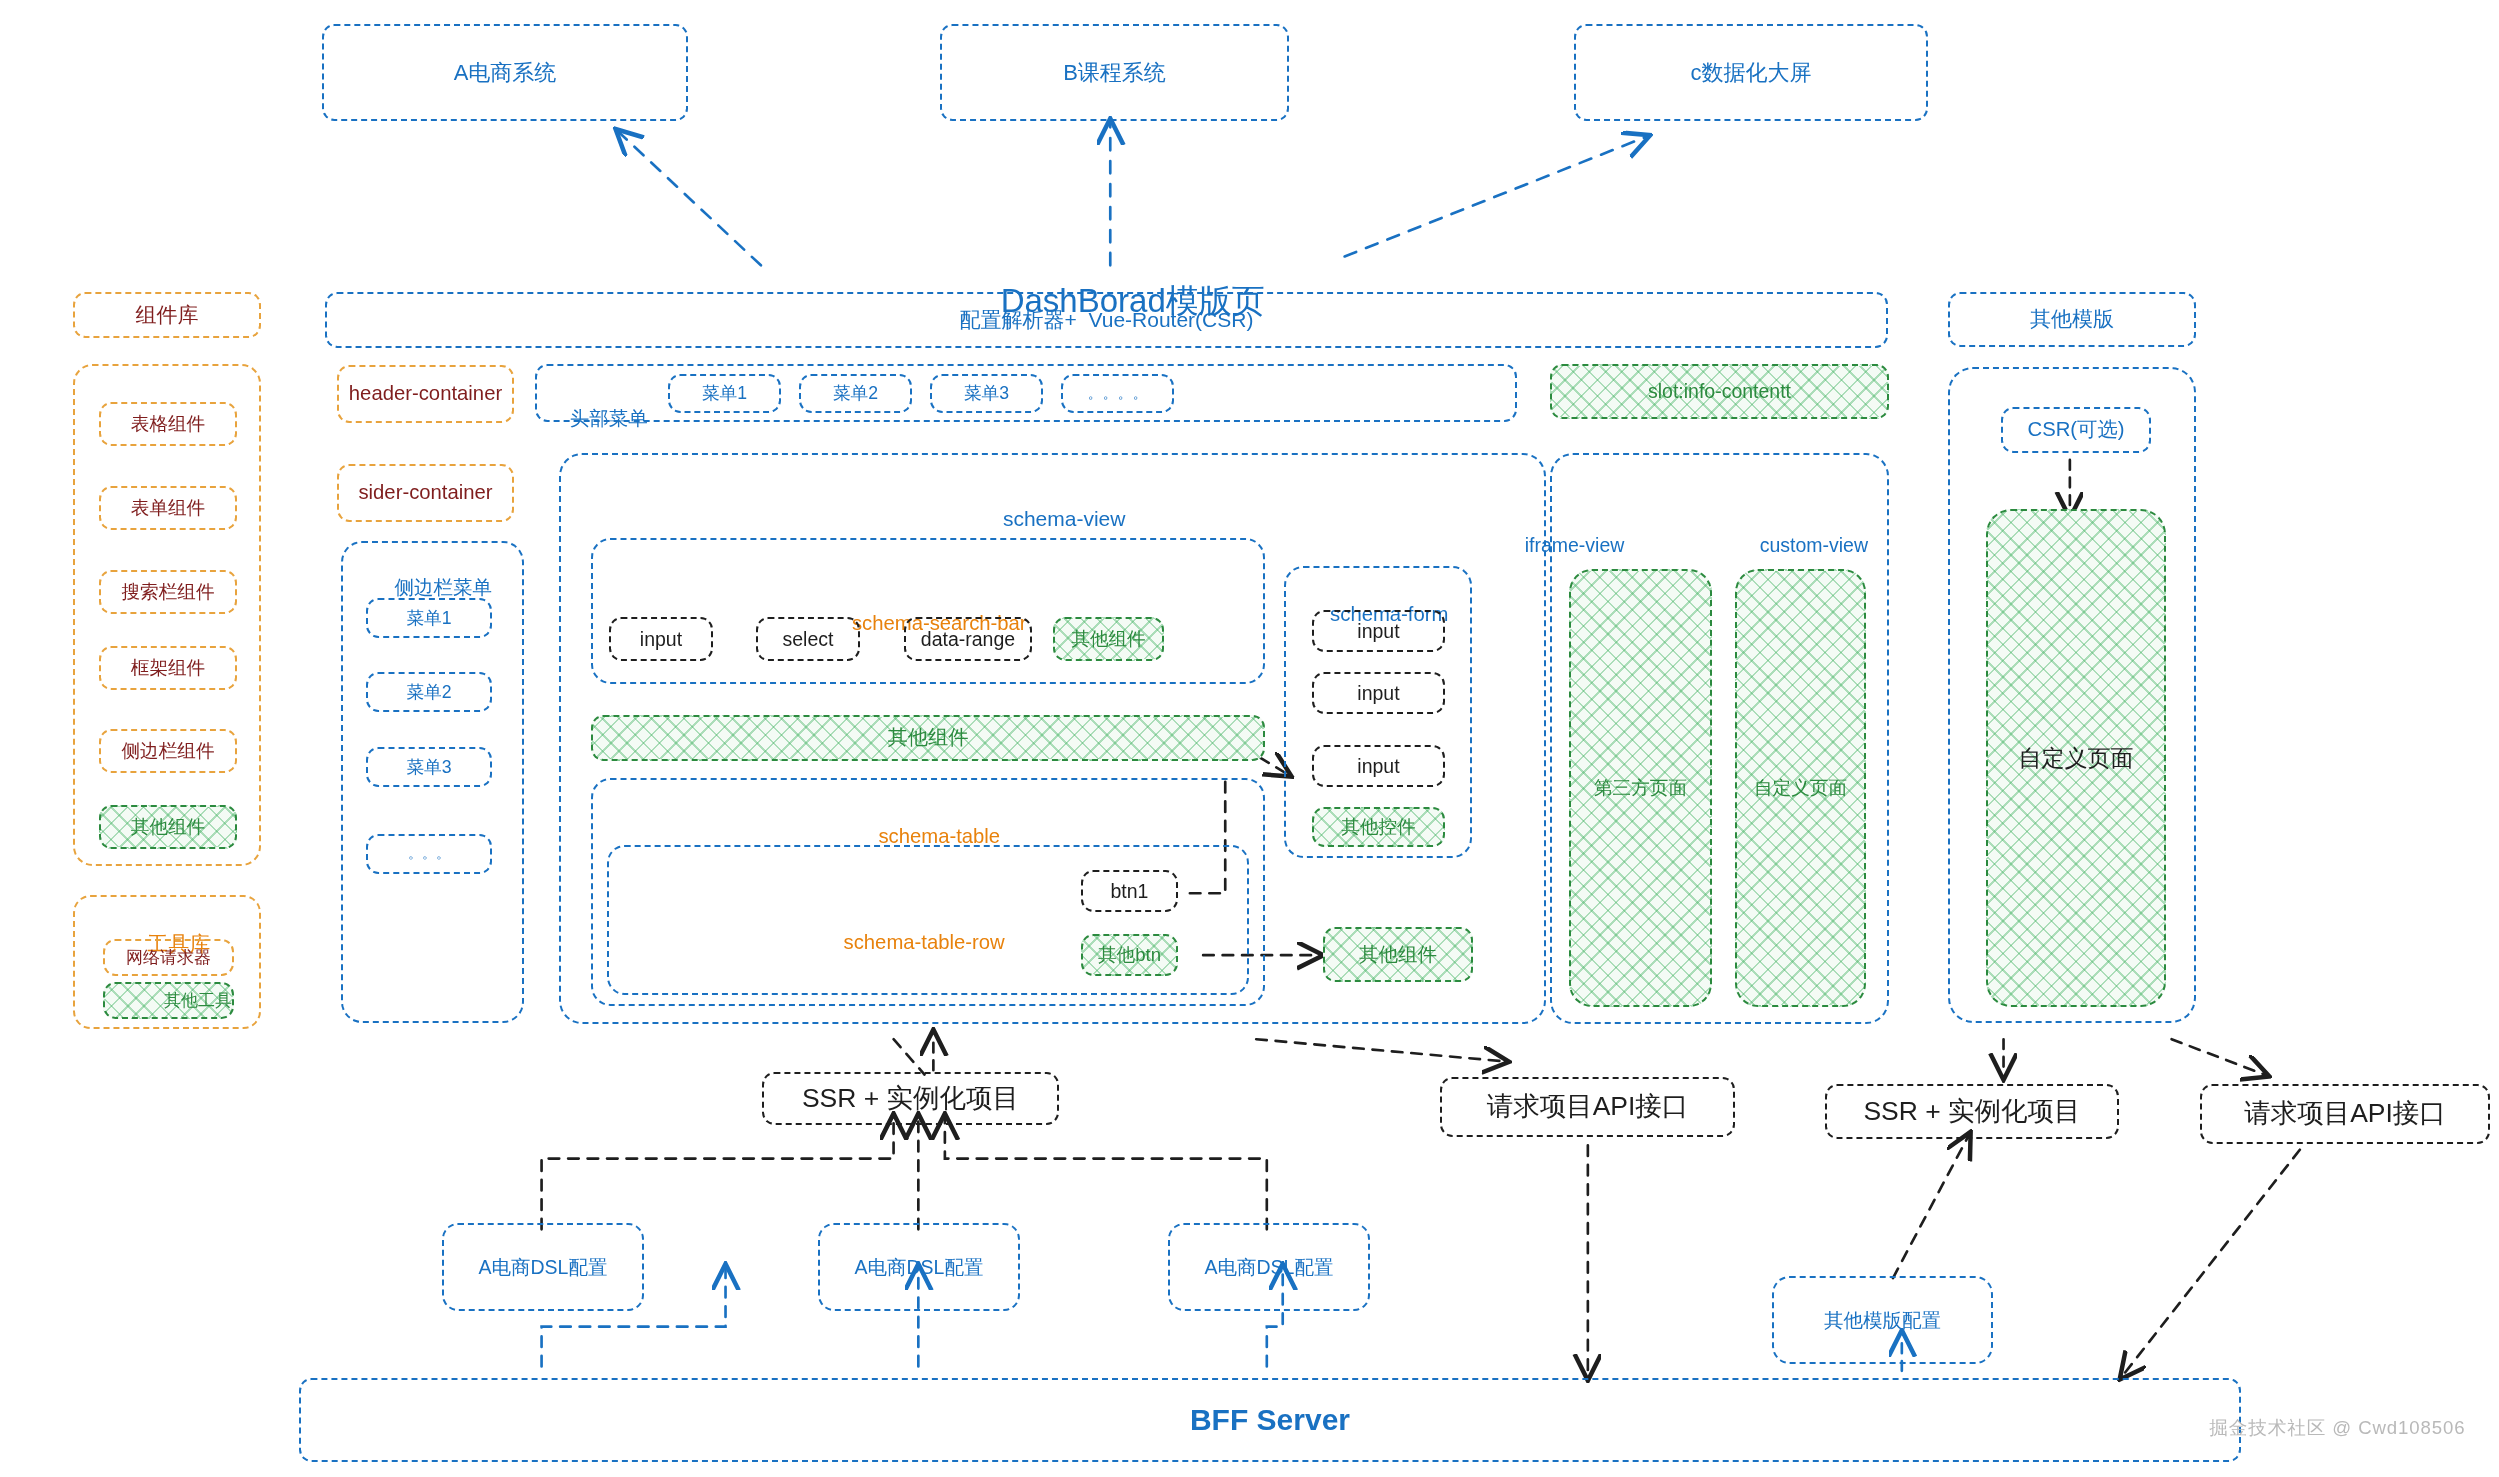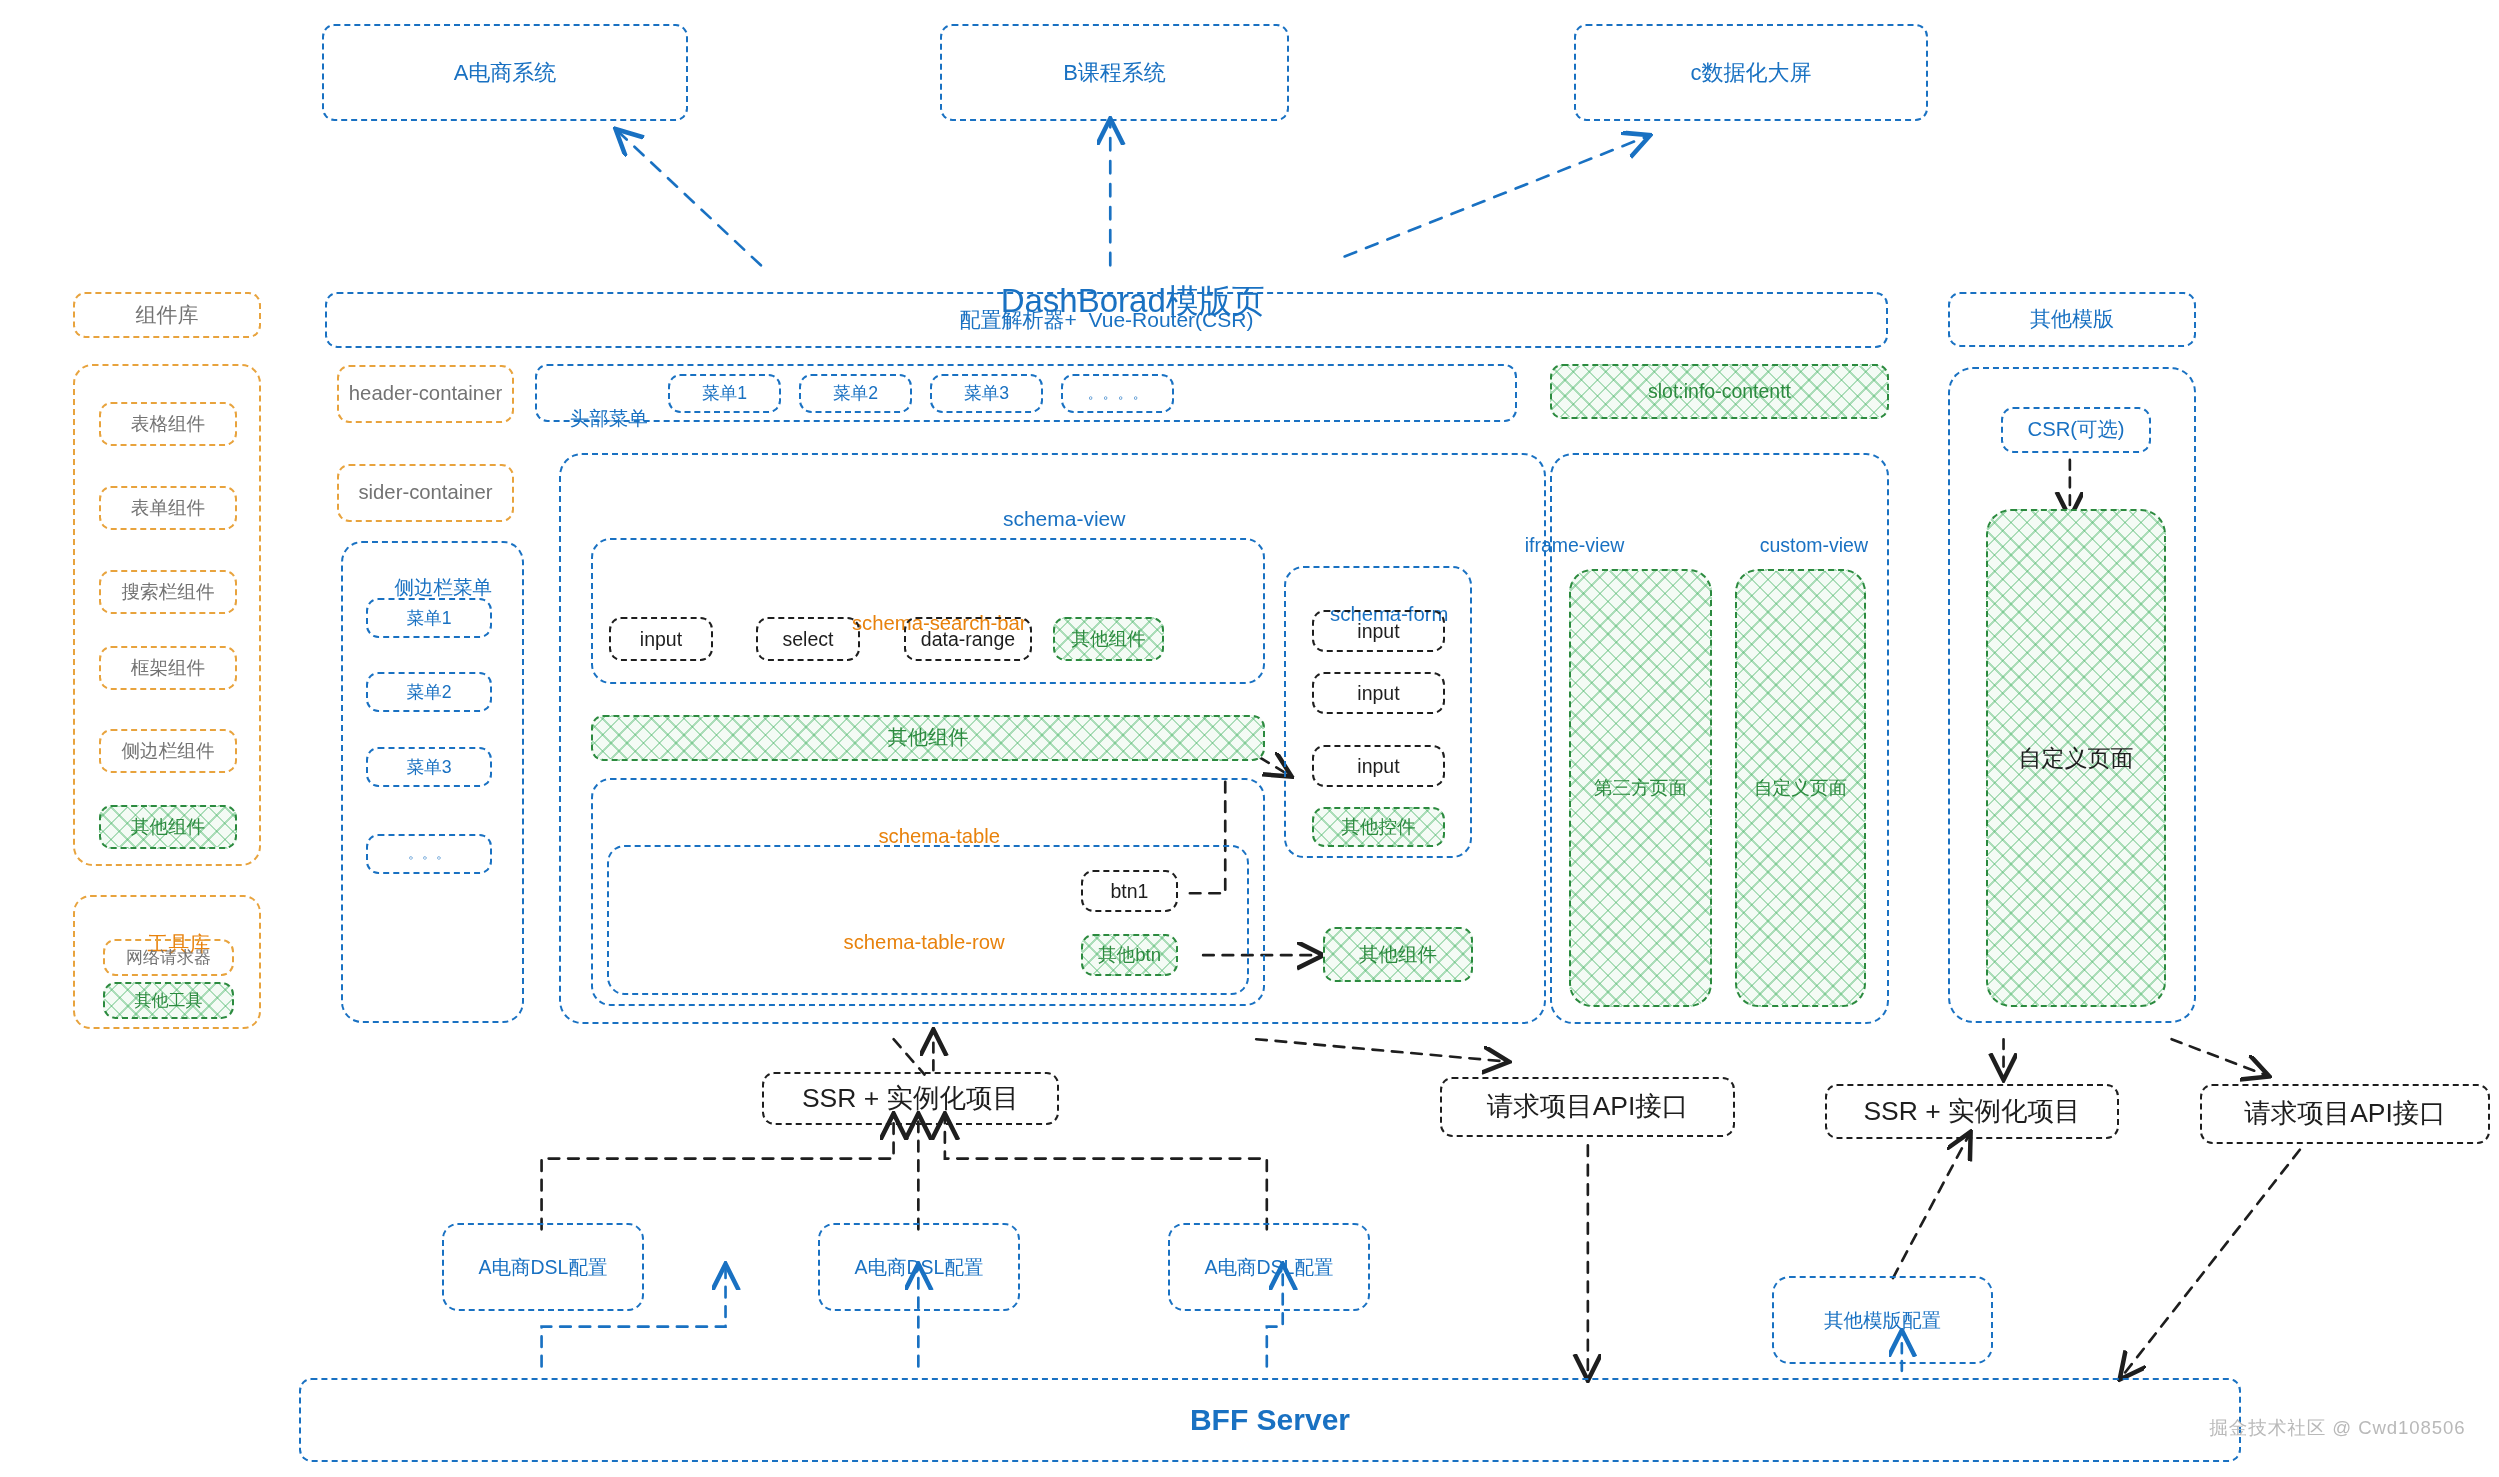--- a/index.html
+++ b/index.html
@@ -14,21 +14,21 @@
   .bx{
     position:absolute;box-sizing:border-box;
     display:flex;align-items:center;justify-content:center;
     text-align:center;line-height:1.25;
     border-style:dashed;border-width:2.7px;
     border-radius:12.4px;
     background:transparent;
     white-space:pre-wrap;
   }
   .blue{ border-color:#1971c2; color:#1971c2; }
-  .orange{ border-color:#e8a33d; color:#737373; }
+  .orange{ border-color:#e8a33d; color:#7f1d1d; }
   .green{ border-color:#2b8a3e; color:#2b8a3e; }
   .black{ border-color:#1e1e1e; color:#1e1e1e; }
 
   .hatch{
     background-color:#f4fbf5;
     background-image:
       repeating-linear-gradient(45deg, rgba(64,176,95,.40) 0 1.8px, transparent 1.8px 11.5px),
       repeating-linear-gradient(-45deg, rgba(64,176,95,.40) 0 1.8px, transparent 1.8px 11.5px);
   }
 
@@ -151,21 +151,21 @@
     <span>其他组件</span>
   </div>
 
   <div class="bx orange" style="left:73px;top:895px;width:188px;height:134px;border-radius:17.7px;"></div>
   <div class="lbl orange top-label" style="left:73px;width:188px;top:906px;font-size:21px;">
     <span>工具库</span>
   </div>
   <div class="bx orange" style="left:103px;top:939px;width:131px;height:37px;font-size:17px;">
     <span>网络请求器</span>
   </div>
-  <div class="bx green hatch" style="left:103px;top:982px;width:131px;height:37px;font-size:17px;">
+  <div class="bx green hatch" style="left:103px;top:982px;width:131px;height:37px;font-size:17px;justify-content:flex-end;">
     <span>其他工具</span>
   </div>
 
   <div class="bx orange" style="left:337px;top:365px;width:177px;height:58px;font-size:20.3px;">
     <span>header-container</span>
   </div>
   <div class="bx orange" style="left:337px;top:464px;width:177px;height:58px;font-size:20.3px;">
     <span>sider-container</span>
   </div>
 

